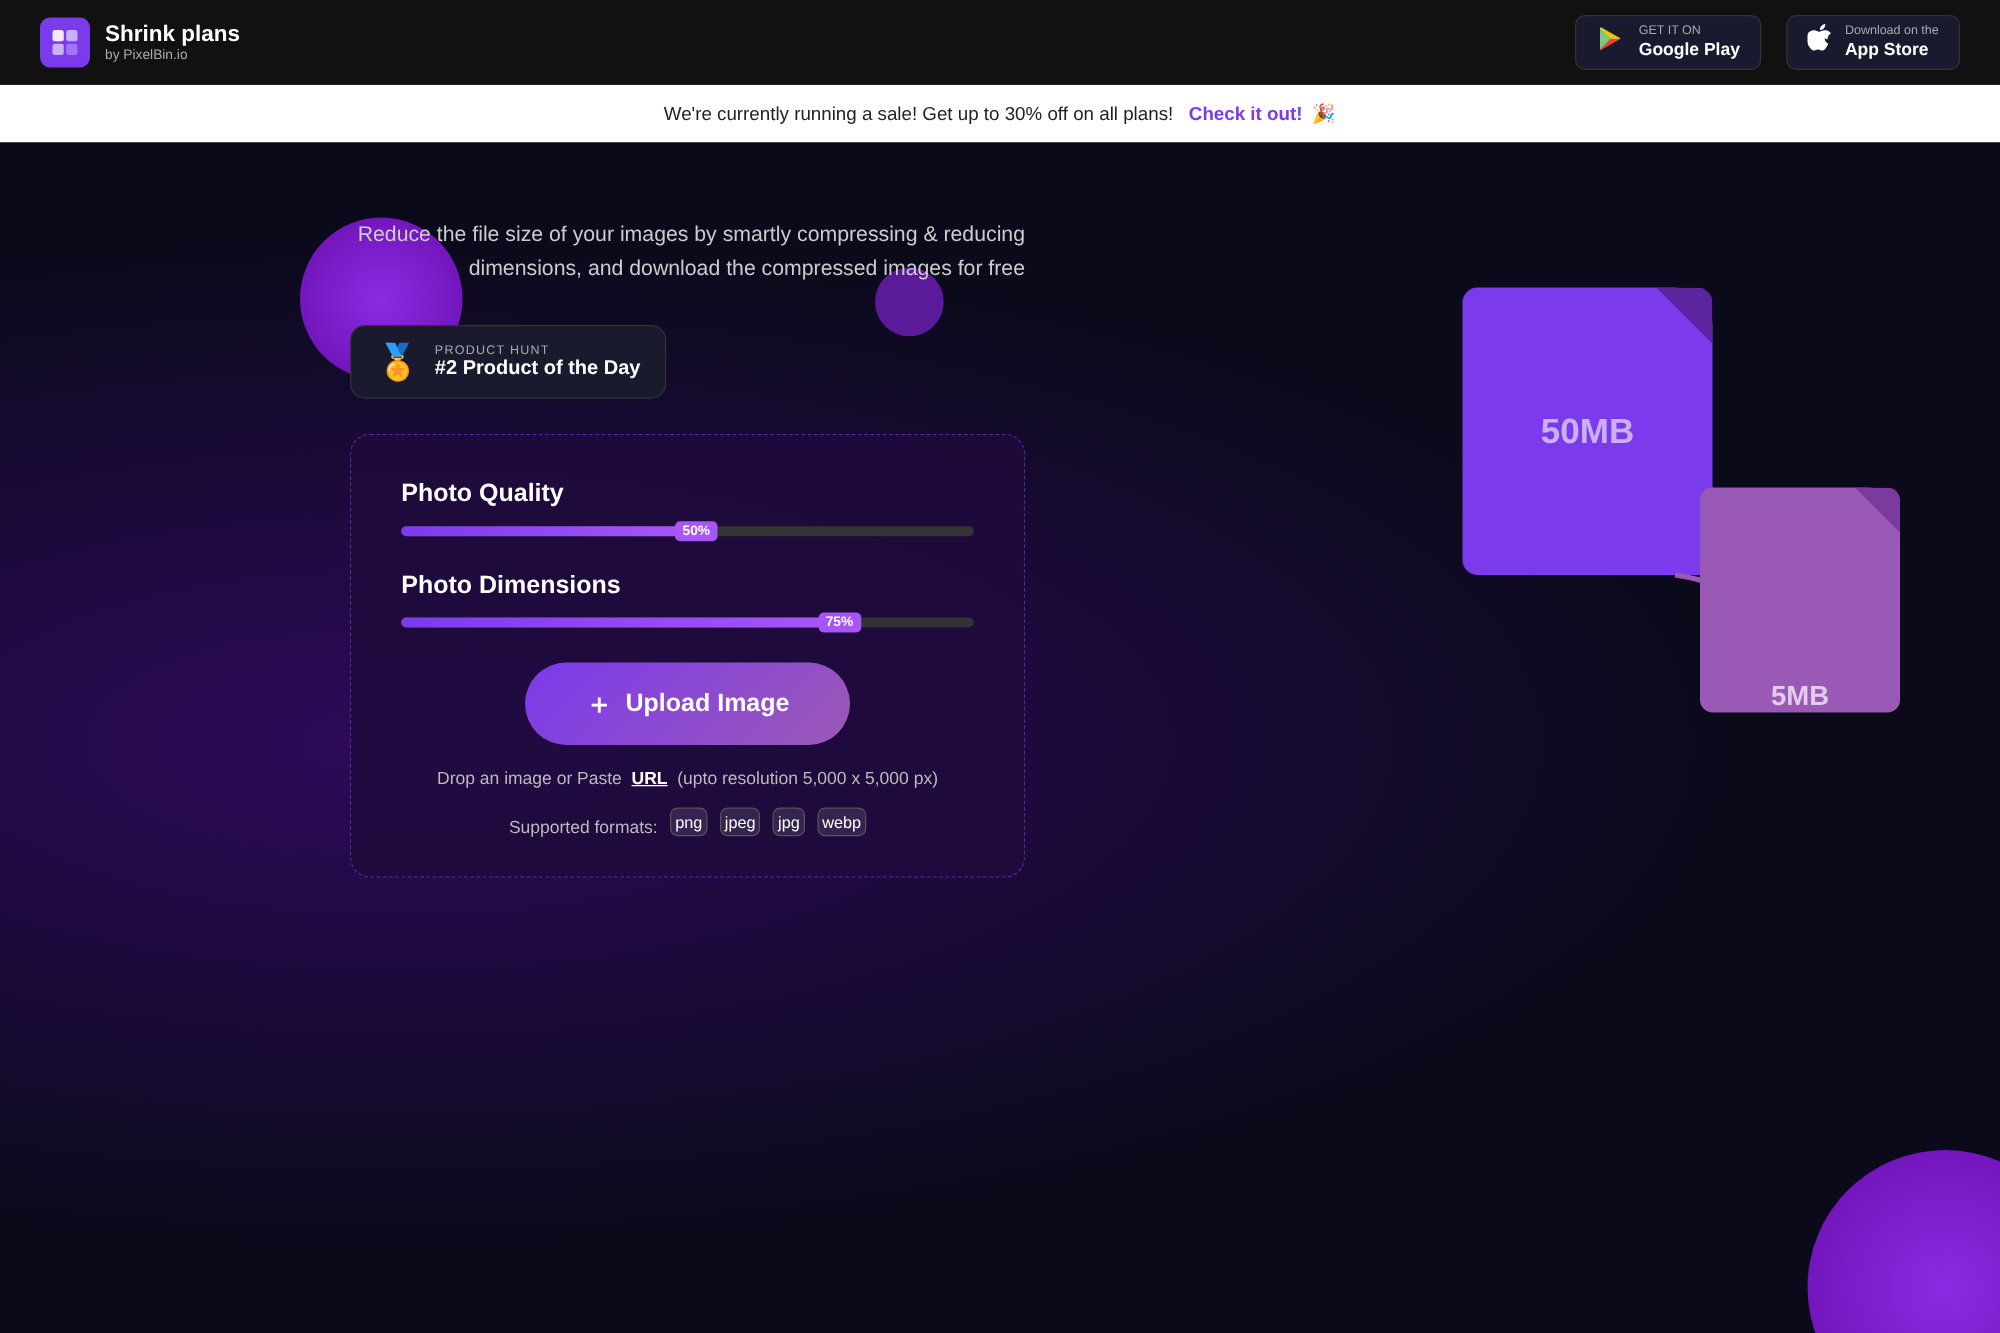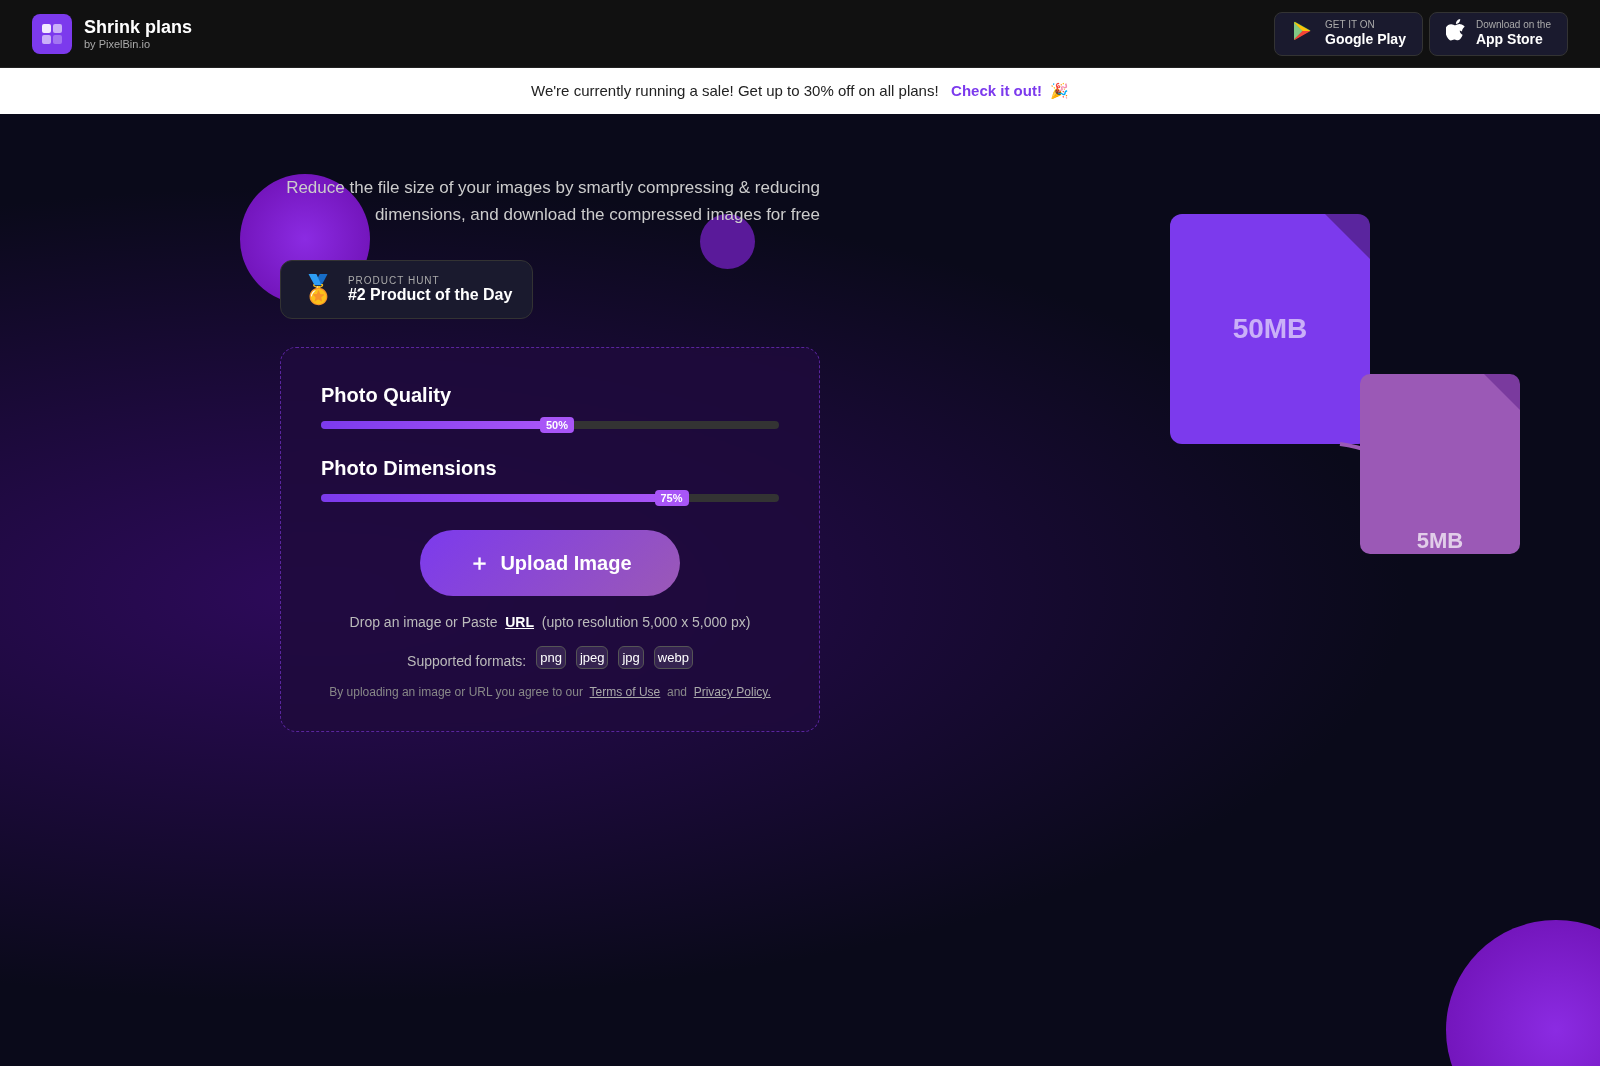--- a/index.html
+++ b/index.html
@@ -19,21 +19,21 @@
     .logo-icon {
       width: 40px; height: 40px;
       background: #7c3aed;
       border-radius: 8px;
       display: flex; align-items: center; justify-content: center;
       font-size: 20px;
     }
     .logo-text { display: flex; flex-direction: column; }
     .logo-brand { font-size: 18px; font-weight: 700; color: #fff; }
     .logo-sub { font-size: 11px; color: #aaa; }
-    .store-buttons { display: flex; gap: 6px; }
+    .store-buttons { display: flex; gap: 20px; }
     .store-btn {
       display: flex; align-items: center; gap: 10px;
       background: #1a1a2e;
       border: 1px solid #333;
       border-radius: 8px;
       padding: 6px 16px;
       cursor: pointer;
       text-decoration: none;
       color: #fff;
     }
@@ -85,21 +85,21 @@
       width: 220px; height: 220px;
       border-radius: 50%;
       background: radial-gradient(circle, #8b2be2 0%, #6a0dad 100%);
       transform: translate(30%, 30%);
     }
 
     
     .file-illustration {
       position: absolute;
       right: 80px;
-      top: 100px;
+      top: 116px;
       width: 380px;
       height: 400px;
     }
     .file-card-large {
       position: absolute;
       left: 30px; top: 0;
       width: 200px; height: 230px;
       background: #7c3aed;
       border-radius: 12px 30px 12px 12px;
       display: flex; align-items: center; justify-content: center;
@@ -371,22 +371,16 @@
         </p>
 
         <div class="formats-line">
           <span>Supported formats:</span>
           <span class="format-badge">png</span>
           <span class="format-badge">jpeg</span>
           <span class="format-badge">jpg</span>
           <span class="format-badge">webp</span>
         </div>
 
-        <p class="terms-text">
-          <span>By uploading an image or URL you agree to our</span>
-          &nbsp;<span class="terms-link">Terms of Use</span>
-          &nbsp;<span>and</span>&nbsp;
-          <span class="terms-link">Privacy Policy.</span>
-        </p>
       </div>
     </div>
   </div>
 </section>
 
 </body></html>

